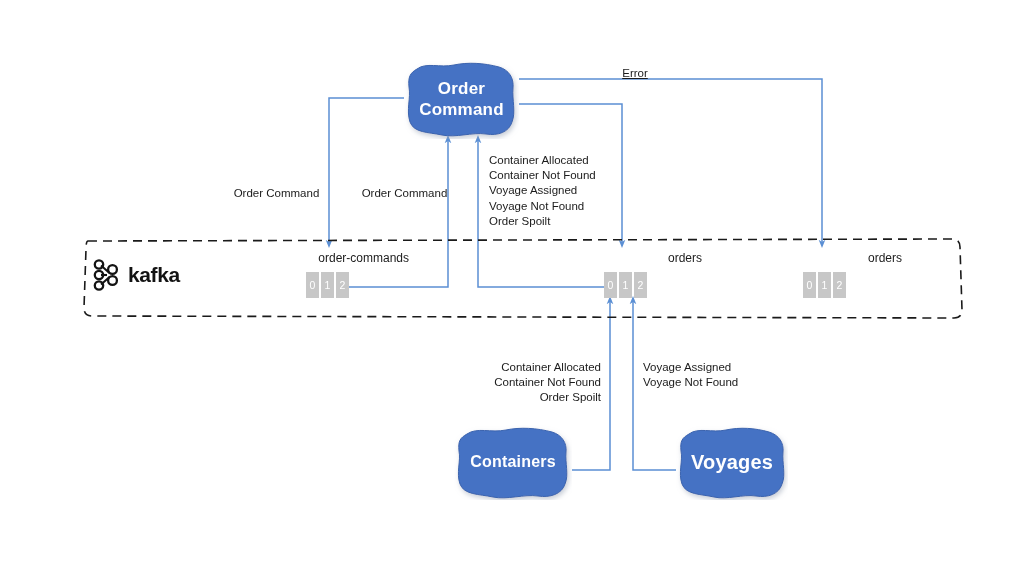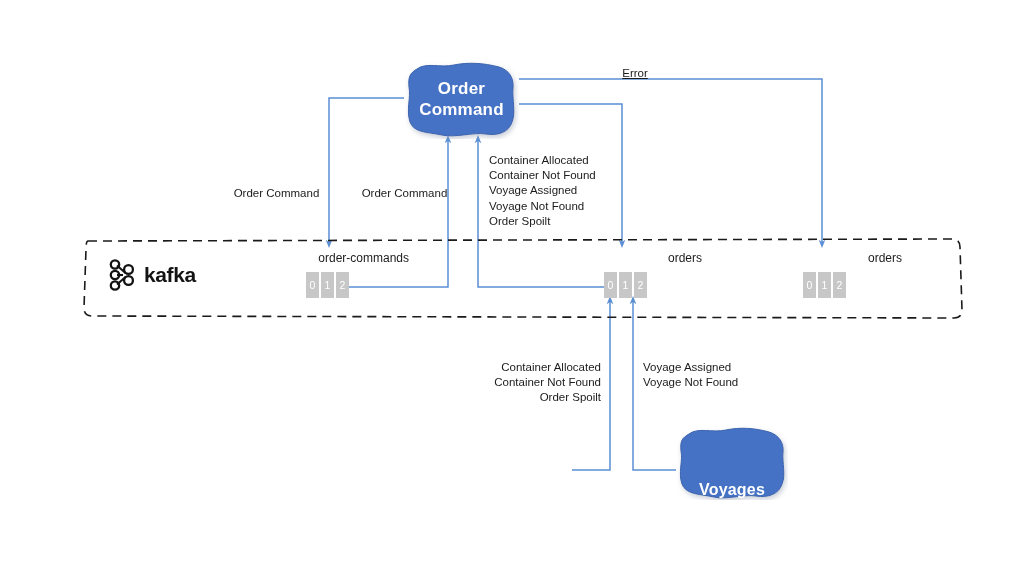--- a/index.html
+++ b/index.html
@@ -139,31 +139,39 @@
   <div class="node" style="left:404px; top:60px; width:115px; height:79px; font-size:17px;">
     <svg class="node-shape" viewBox="0 0 115 79" preserveAspectRatio="none">
       <path filter="url(#softshadow)" d="M13,9 C22,2 36,8 50,5 C64,2 80,3 95,7 C105,10 110,18 109,28
                C108,40 112,52 108,62 C105,72 94,76 82,74 C68,72 52,78 38,75
                C24,72 10,73 6,62 C2,50 7,38 5,27 C4,17 6,13 13,9 Z" fill="#4472C4" stroke="#3A63AE" stroke-width="1"></path>
     </svg>
     <span class="node-label">Order
 Command</span>
   </div>
 
-
-  <div class="node" style="left:676px; top:425px; width:112px; height:75px; font-size:16px;align-items:flex-end;">
+  <div class="node" style="left:454px; top:425px; width:118px; height:75px; font-size:16px;">
+    <svg class="node-shape" viewBox="0 0 118 75" preserveAspectRatio="none">
+      <path filter="url(#softshadow)" d="M13,9 C23,2 37,8 52,5 C66,2 83,3 98,7 C108,10 113,18 112,27
+               C111,38 115,50 111,59 C108,69 96,73 84,71 C70,69 53,75 39,72
+               C25,69 10,70 6,59 C2,48 7,36 5,26 C4,16 6,13 13,9 Z" fill="#4472C4" stroke="#3A63AE" stroke-width="1"></path>
+    </svg>
+    <span class="node-label">Containers</span>
+  </div>
+
+  <div class="node" style="left:676px; top:425px; width:112px; height:75px; font-size:20px;">
     <svg class="node-shape" viewBox="0 0 112 75" preserveAspectRatio="none">
       <path filter="url(#softshadow)" d="M13,9 C22,2 36,8 50,5 C64,2 79,3 93,7 C103,10 108,18 107,27
                C106,38 110,50 106,59 C103,69 92,73 80,71 C67,69 51,75 38,72
                C25,69 10,70 6,59 C2,48 7,36 5,26 C4,16 6,13 13,9 Z" fill="#4472C4" stroke="#3A63AE" stroke-width="1"></path>
     </svg>
     <span class="node-label">Voyages</span>
   </div>
 
-  <div class="kafka-logo" style="left:108px; top:258px;">
+  <div class="kafka-logo" style="left:92px; top:258px;">
     <svg width="30" height="34" viewBox="0 0 30 34">
       <g fill="none" stroke="#131313" stroke-width="2.1">
         <path d="M9,7.5 L17.5,15"></path>
         <path d="M9,26.5 L17.5,19"></path>
         <path d="M9,17 L15,17"></path>
       </g>
       <circle cx="7" cy="6.5" r="4.2" fill="none" stroke="#131313" stroke-width="2.3"></circle>
       <circle cx="7" cy="17" r="4.2" fill="none" stroke="#131313" stroke-width="2.3"></circle>
       <circle cx="7" cy="27.5" r="4.2" fill="none" stroke="#131313" stroke-width="2.3"></circle>
       <circle cx="20.5" cy="11.5" r="4.4" fill="none" stroke="#131313" stroke-width="2.3"></circle>

